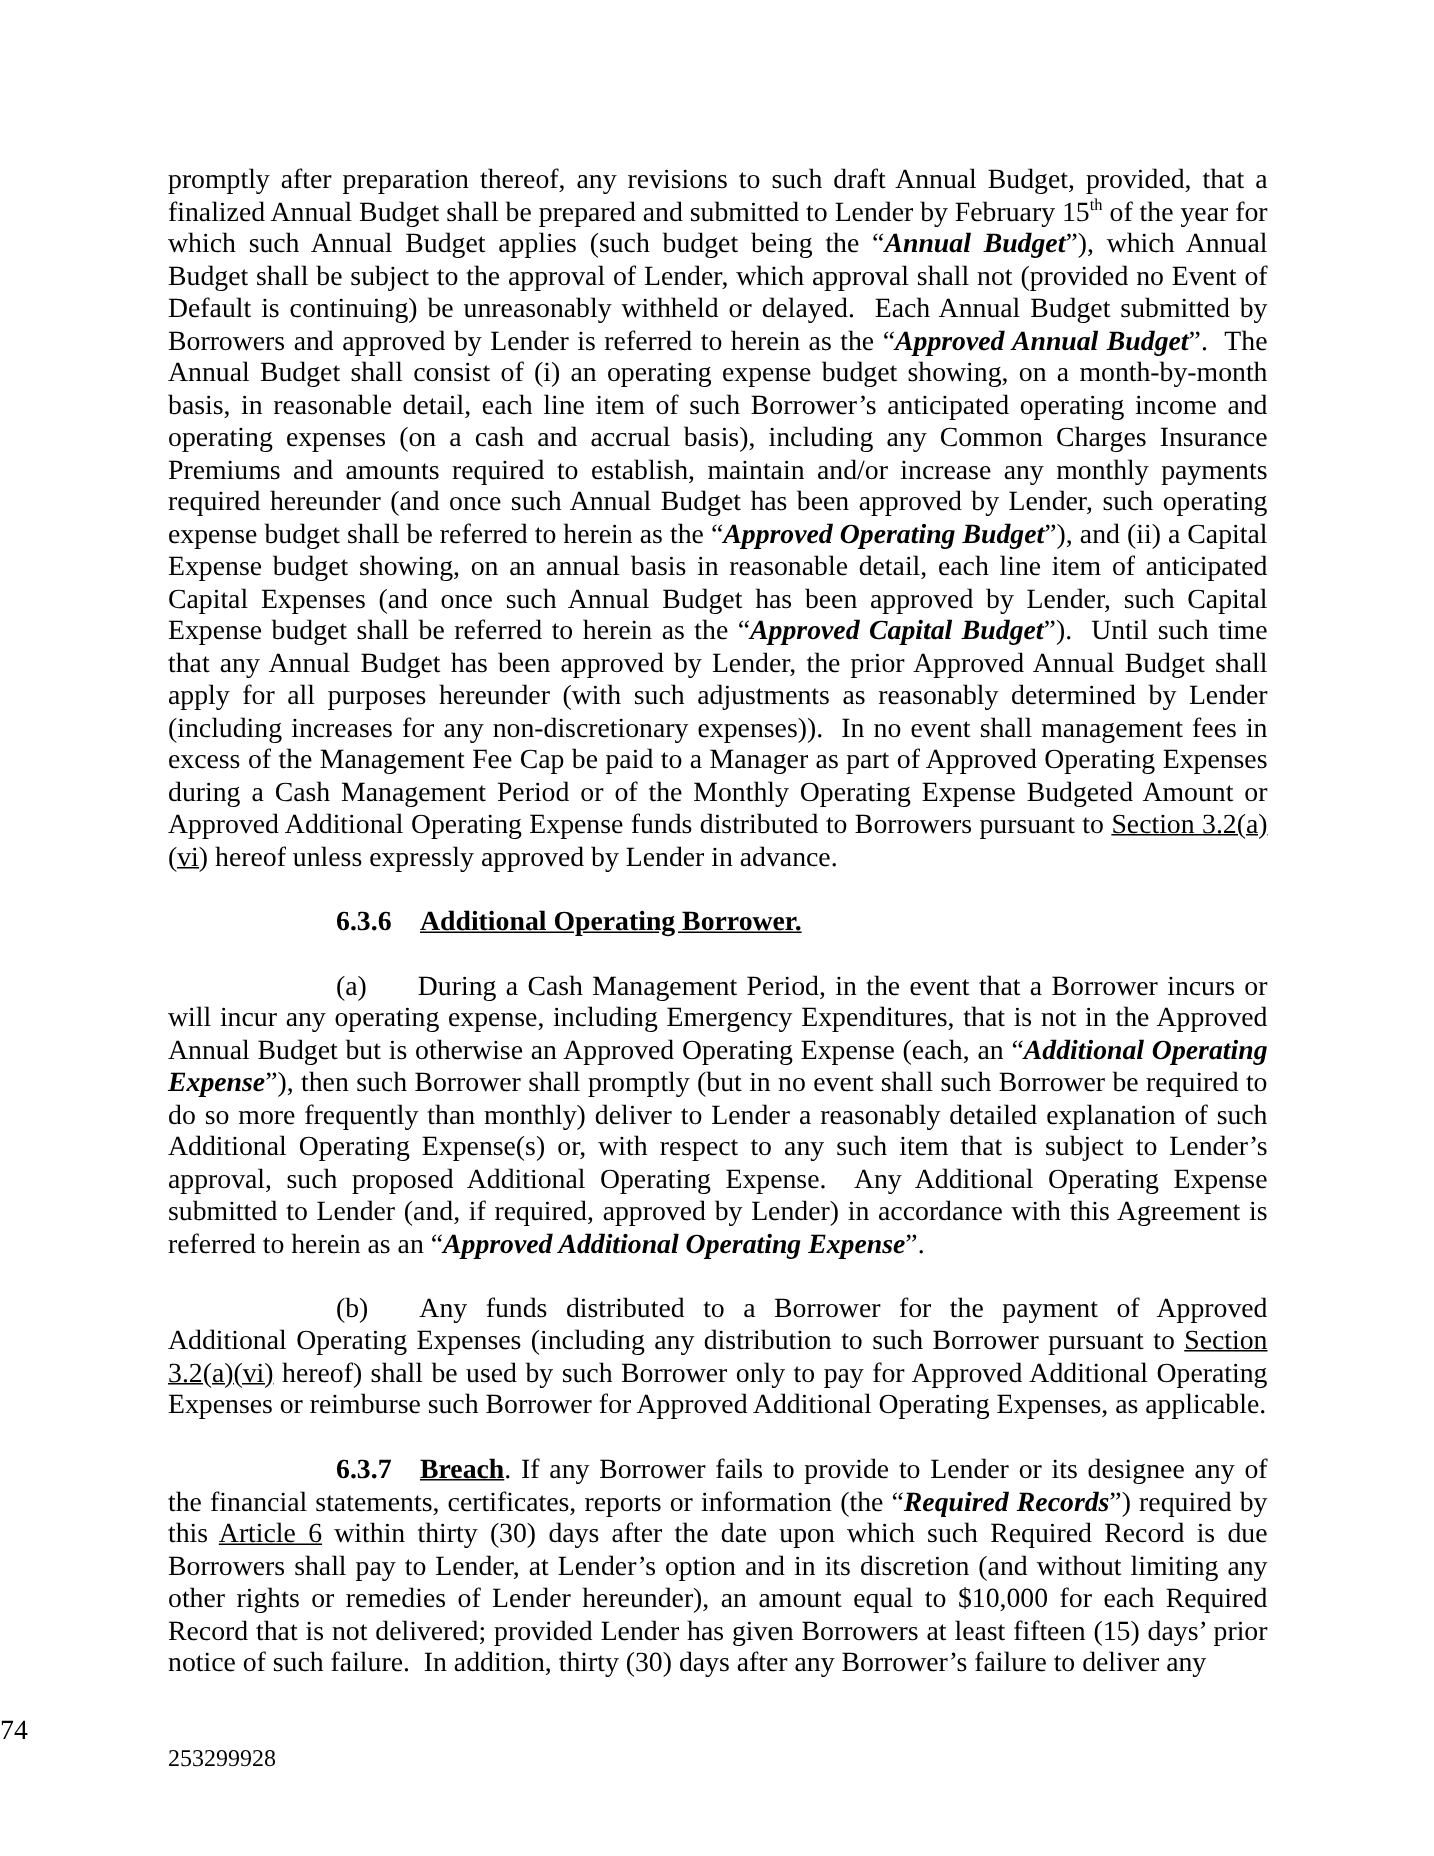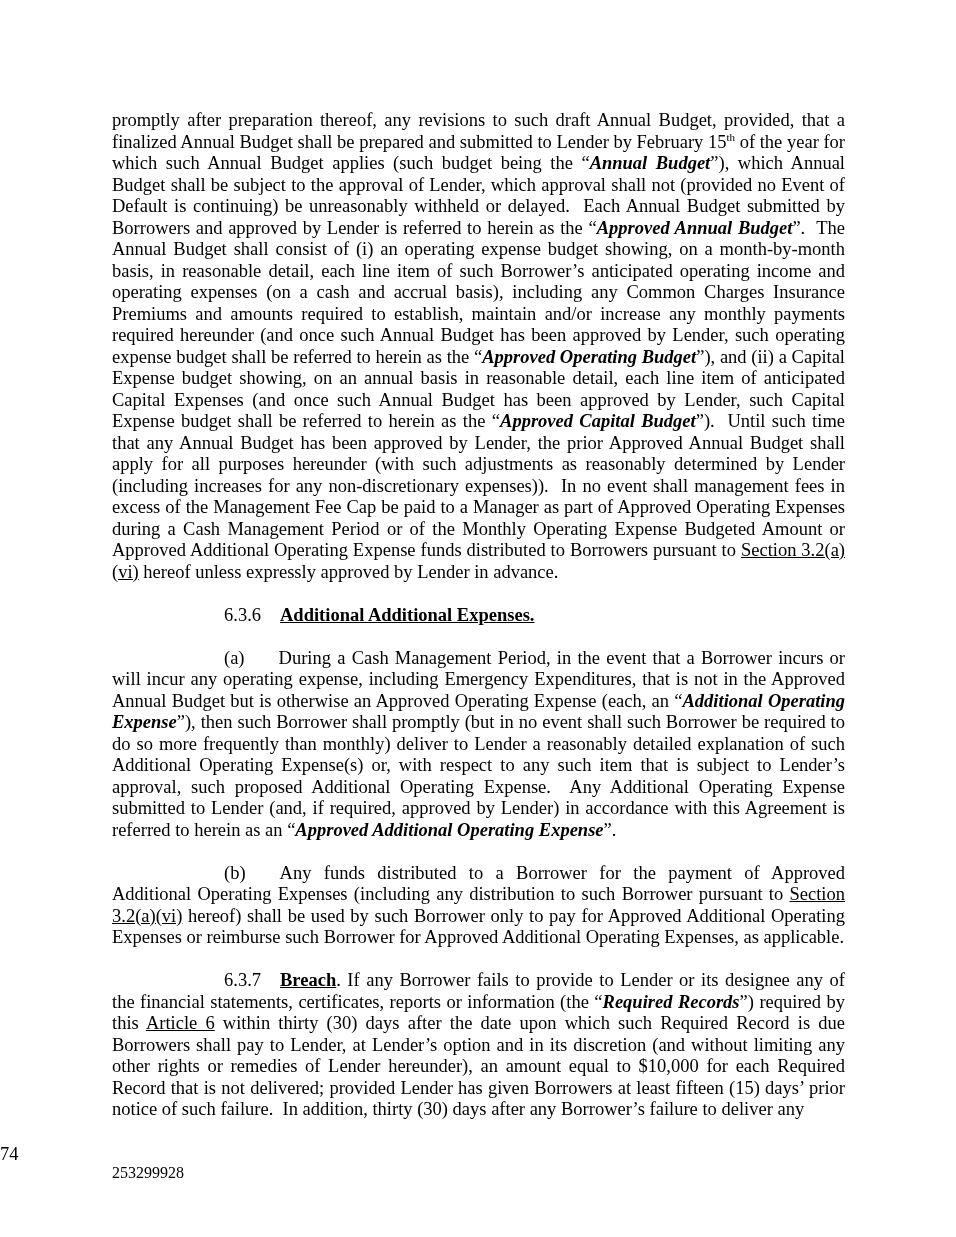--- a/index.html
+++ b/index.html
@@ -21,21 +21,21 @@
     width: 733px;
   }
   .para {
     margin: 0 0 21.5px 0;
     text-align: justify;
   }
   .para:last-child { margin-bottom: 16px; }
   .indent { text-indent: 112px; }
   
   .run-t  { }
-  .run-b  { font-weight: normal; }
+  .run-b  { font-weight: bold; }
   .run-bi { font-weight: bold; font-style: italic; }
   .run-u  { text-decoration: underline; }
   .run-bu { font-weight: bold; text-decoration: underline; }
   .run-sup { vertical-align: super; font-size: 11px; line-height: 0; }
   .run-tab  { display: inline-block; width: 19px; text-indent: 0; }
   .run-tabw { display: inline-block; width: 34px; text-indent: 0; }
   .page-number {
     position: absolute;
     top: 1144px;
     left: 0;
@@ -49,20 +49,20 @@
     font-size: 16px;
     line-height: 14px;
   }
 </style>
 </head>
 <body>
 
 <div class="page">
   <div class="content">
     <p class="para"><span class="run-t">promptly after preparation thereof, any revisions to such draft Annual Budget, provided, that a finalized Annual Budget shall be prepared and submitted to Lender by February 15</span><span class="run-sup">th</span><span class="run-t"> of the year for which such Annual Budget applies (such budget being the “</span><span class="run-bi">Annual Budget</span><span class="run-t">”), which Annual Budget shall be subject to the approval of Lender, which approval shall not (provided no Event of Default is continuing) be unreasonably withheld or delayed.&nbsp; Each Annual Budget submitted by Borrowers and approved by Lender is referred to herein as the “</span><span class="run-bi">Approved Annual Budget</span><span class="run-t">”.&nbsp; The Annual Budget shall consist of (i) an operating expense budget showing, on a month-by-month basis, in reasonable detail, each line item of such Borrower’s anticipated operating income and operating expenses (on a cash and accrual basis), including any Common Charges Insurance Premiums and amounts required to establish, maintain and/or increase any monthly payments required hereunder (and once such Annual Budget has been approved by Lender, such operating expense budget shall be referred to herein as the “</span><span class="run-bi">Approved Operating Budget</span><span class="run-t">”), and (ii) a Capital Expense budget showing, on an annual basis in reasonable detail, each line item of anticipated Capital Expenses (and once such Annual Budget has been approved by Lender, such Capital Expense budget shall be referred to herein as the “</span><span class="run-bi">Approved Capital Budget</span><span class="run-t">”).&nbsp; Until such time that any Annual Budget has been approved by Lender, the prior Approved Annual Budget shall apply for all purposes hereunder (with such adjustments as reasonably determined by Lender (including increases for any non-discretionary expenses)).&nbsp; In no event shall management fees in excess of the Management Fee Cap be paid to a Manager as part of Approved Operating Expenses during a Cash Management Period or of the Monthly Operating Expense Budgeted Amount or Approved Additional Operating Expense funds distributed to Borrowers pursuant to </span><span class="run-u">Section 3.2(a)(vi)</span><span class="run-t"> hereof unless expressly approved by Lender in advance.</span></p>
-    <p class="para indent"><span class="run-b">6.3.6</span><span class="run-tab"></span><span class="run-bu">Additional Additional Expenses.</span></p>
+    <p class="para indent"><span class="run-b">6.3.6</span><span class="run-tab"></span><span class="run-bu">Additional Operating Borrower.</span></p>
     <p class="para indent"><span class="run-t">(a)</span><span class="run-tabw"></span><span class="run-t">During a Cash Management Period, in the event that a Borrower incurs or will incur any operating expense, including Emergency Expenditures, that is not in the Approved Annual Budget but is otherwise an Approved Operating Expense (each, an “</span><span class="run-bi">Additional Operating Expense</span><span class="run-t">”), then such Borrower shall promptly (but in no event shall such Borrower be required to do so more frequently than monthly) deliver to Lender a reasonably detailed explanation of such Additional Operating Expense(s) or, with respect to any such item that is subject to Lender’s approval, such proposed Additional Operating Expense.&nbsp; Any Additional Operating Expense submitted to Lender (and, if required, approved by Lender) in accordance with this Agreement is referred to herein as an “</span><span class="run-bi">Approved Additional Operating Expense</span><span class="run-t">”.</span></p>
     <p class="para indent"><span class="run-t">(b)</span><span class="run-tabw"></span><span class="run-t">Any funds distributed to a Borrower for the payment of Approved Additional Operating Expenses (including any distribution to such Borrower pursuant to </span><span class="run-u">Section 3.2(a)(vi)</span><span class="run-t"> hereof) shall be used by such Borrower only to pay for Approved Additional Operating Expenses or reimburse such Borrower for Approved Additional Operating Expenses, as applicable.</span></p>
     <p class="para indent"><span class="run-b">6.3.7</span><span class="run-tab"></span><span class="run-bu">Breach</span><span class="run-t">. If any Borrower fails to provide to Lender or its designee any of the financial statements, certificates, reports or information (the “</span><span class="run-bi">Required Records</span><span class="run-t">”) required by this </span><span class="run-u">Article 6</span><span class="run-t"> within thirty (30) days after the date upon which such Required Record is due Borrowers shall pay to Lender, at Lender’s option and in its discretion (and without limiting any other rights or remedies of Lender hereunder), an amount equal to $10,000 for each Required Record that is not delivered; provided Lender has given Borrowers at least fifteen (15) days’ prior notice of such failure.&nbsp; In addition, thirty (30) days after any Borrower’s failure to deliver any</span></p>
   </div>
   <div class="page-number">74</div>
   <div class="doc-id">253299928</div>
 </div>
 
 </body></html>

